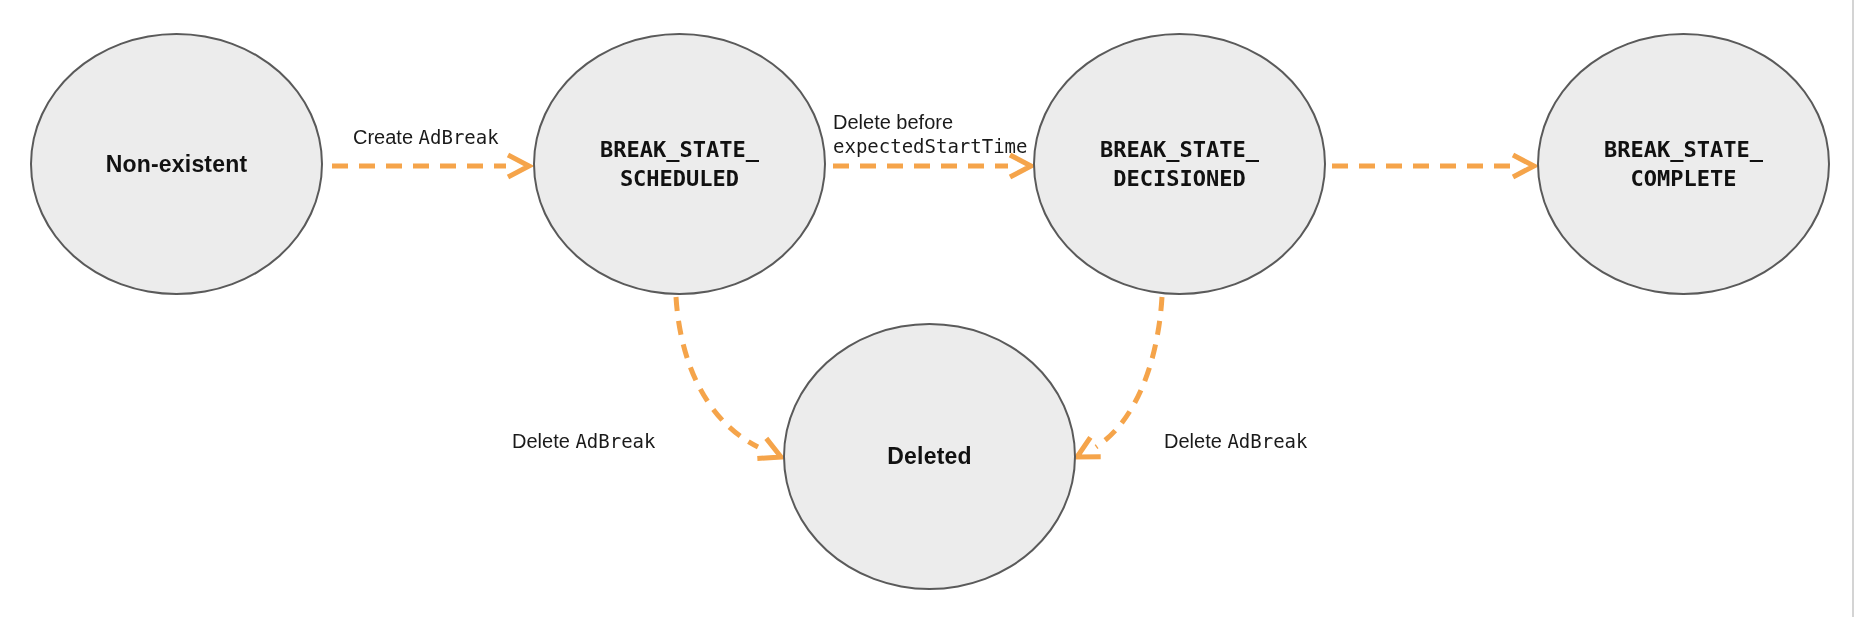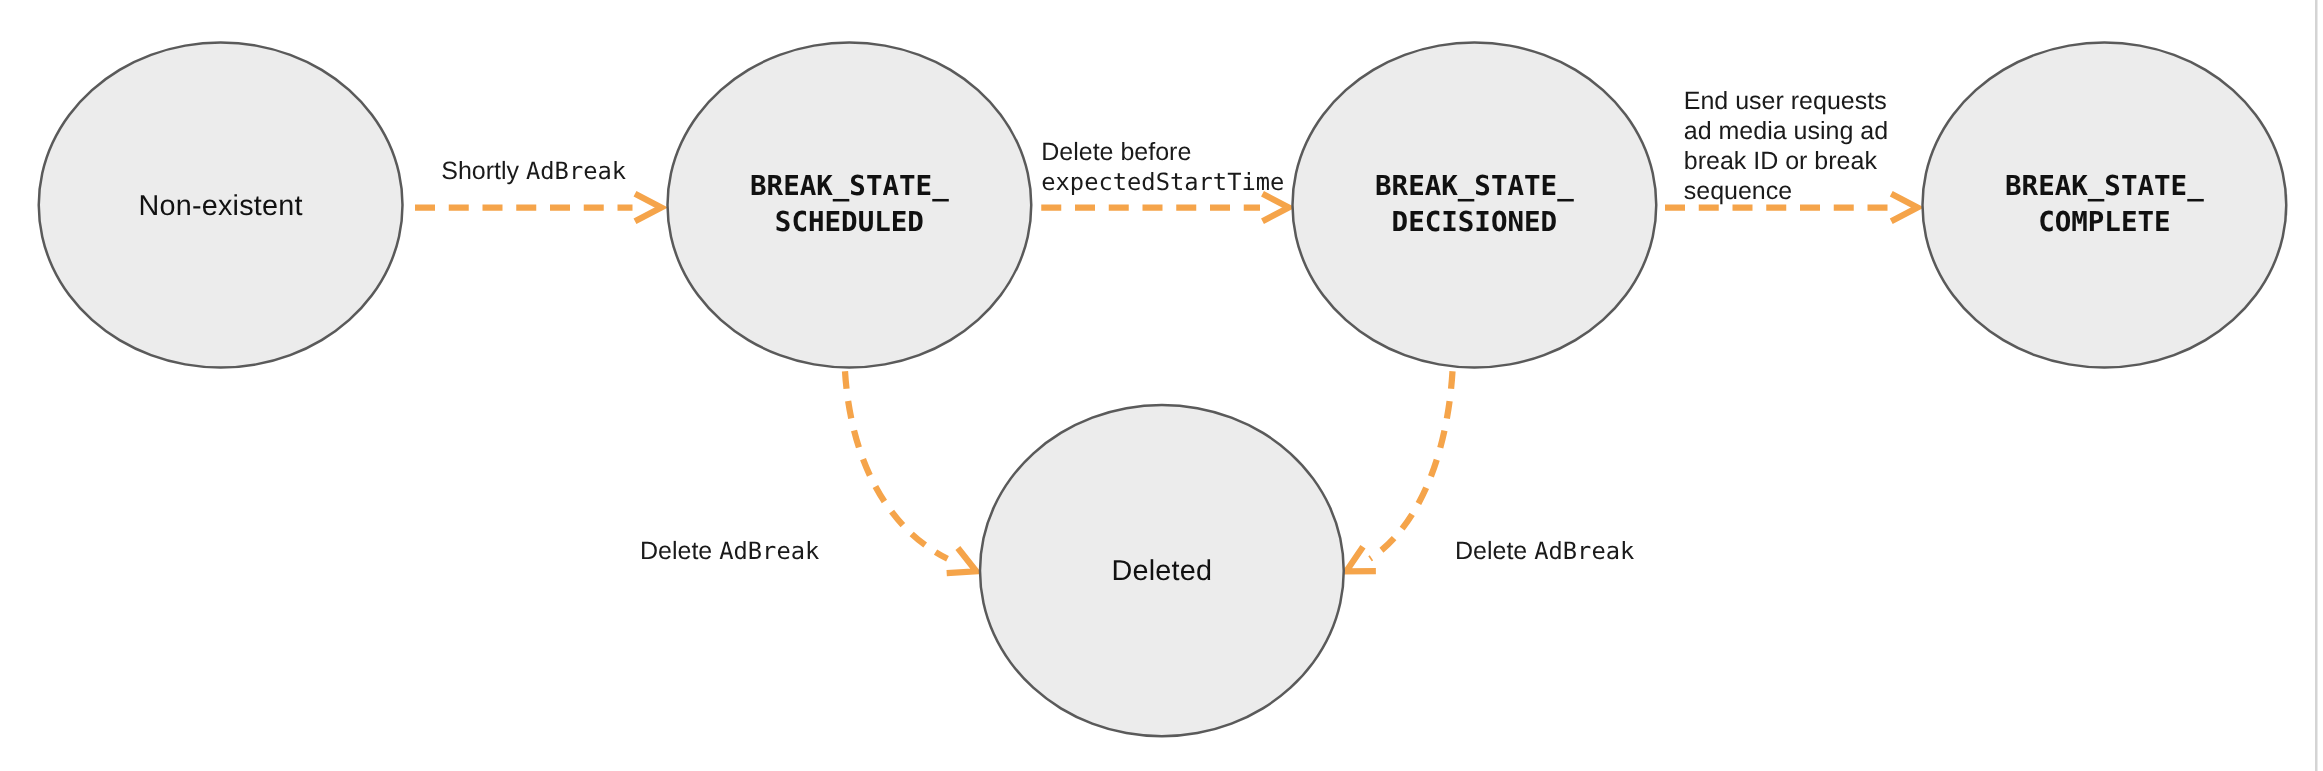--- a/index.html
+++ b/index.html
@@ -26,21 +26,21 @@
     border: 2px solid #5a5a5a;
     border-radius: 50%;
     background: #ececec;
     display: flex;
     align-items: center;
     justify-content: center;
     text-align: center;
   }
   .state .label-sans {
     font-family: "Liberation Sans", sans-serif;
-    font-weight: normal;
+    font-weight: bold;
     font-size: 23px;
     letter-spacing: 0.2px;
     color: #111111;
   }
   .state .label-mono {
     font-family: "DejaVu Sans Mono", monospace;
     font-weight: bold;
     font-size: 22px;
     line-height: 29px;
     white-space: pre-line;
@@ -134,34 +134,28 @@
   <div class="state" style="left:1537px; top:33px; width:293px; height:262px;">
     <span class="label-mono">BREAK_STATE_
 COMPLETE</span>
   </div>
 
   <div class="state" style="left:783px; top:323px; width:293px; height:267px;text-align:center;">
     <span class="label-sans">Deleted</span>
   </div>
 
   <div class="edge-label" style="left:353px; top:101px;">
-    <span>Shortly </span><span class="code">AdBreak</span>
+    <span>Create </span><span class="code">AdBreak</span>
   </div>
 
   <div class="edge-label" style="left:833px; top:86px;">
     <span>Delete before
 </span><span class="code">expectedStartTime</span>
   </div>
 
-  <div class="edge-label" style="left:1347px; top:45px;">
-    <span>End user requests
-ad media using ad
-break ID or break
-sequence</span>
-  </div>
 
   <div class="edge-label" style="left:512px; top:405px;">
     <span>Delete </span><span class="code">AdBreak</span>
   </div>
 
   <div class="edge-label" style="left:1164px; top:405px;">
     <span>Delete </span><span class="code">AdBreak</span>
   </div>
 
   <div class="right-border"></div>

